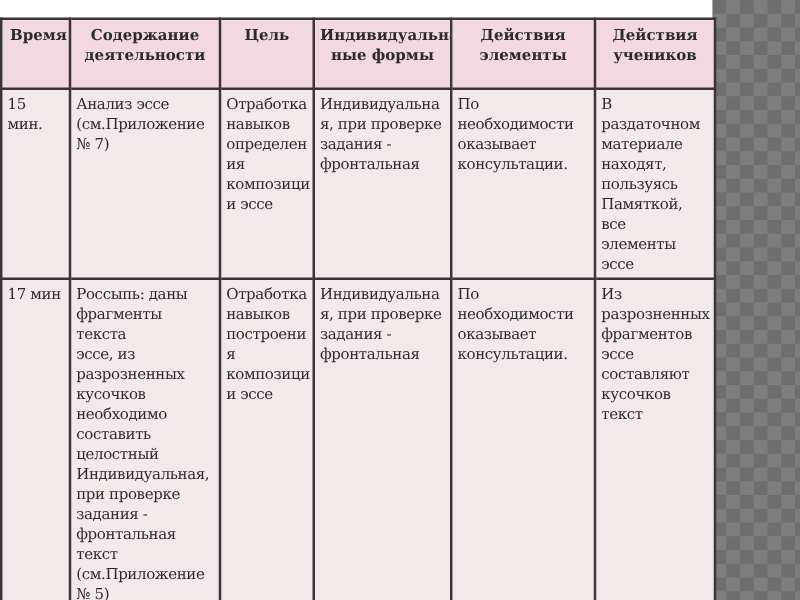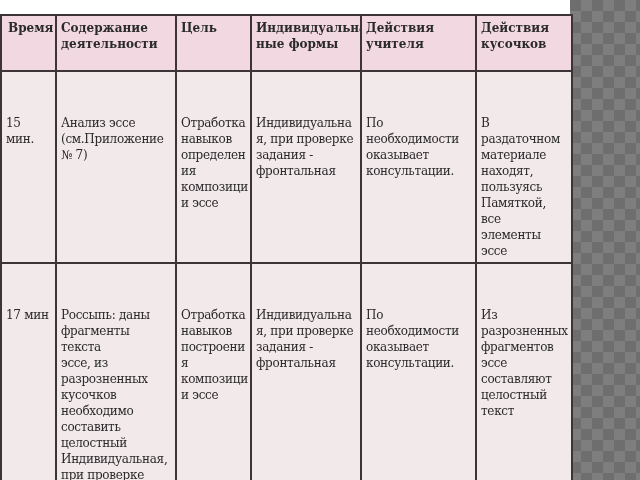--- a/index.html
+++ b/index.html
@@ -44,34 +44,34 @@
       border: 2px solid #3c3436;
       vertical-align: top;
       padding: 3px 4px;
       overflow: hidden;
     }
     table.plan th {
       background: #f2d8e1;
       font-weight: bold;
       font-size: 12px;
       line-height: 16px;
-      text-align: left;
+      text-align: center;
       height: 47px;
       padding-top: 4px;
     }
     table.plan th:first-child { text-align: left; padding-left: 6px; }
     table.plan td {
       background: #f2e9eb;
       font-size: 12px;
       line-height: 16px;
       letter-spacing: -0.3px;
     }
     tr.row1 td { height: 137px; }
     tr.row2 td { height: 260px; }
-    .cell-text { white-space: pre-line; display: block; margin-top: 40px; }
+    .cell-text { white-space: pre-line; display: block; }
   </style>
 </head>
 <body>
 
 <div class="page">
   <div class="pattern"></div>
 
   <table class="plan">
     <colgroup>
       <col class="c1">
@@ -80,22 +80,22 @@
         <col class="c4">
         <col class="c5">
         <col class="c6">
     </colgroup>
     <thead>
       <tr>
         <th>Время</th>
         <th>Содержание деятельности</th>
         <th>Цель</th>
         <th>Индивидуальна ные формы</th>
-        <th>Действия учителя</th>
-        <th>Действия кусочков</th>
+        <th>Действия элементы</th>
+        <th>Действия учеников</th>
       </tr>
     </thead>
     <tbody>
       <tr class="row1">
         <td>
             <span class="cell-text">15 мин.</span>
           </td>
         <td>
             <span class="cell-text">Анализ эссе
 (см.Приложение
@@ -172,19 +172,19 @@
 необходимости
 оказывает
 консультации.</span>
           </td>
         <td>
             <span class="cell-text">Из
 разрозненных
 фрагментов
 эссе
 составляют
-целостный
+кусочков
 текст</span>
           </td>
       </tr>
     </tbody>
   </table>
 </div>
 
 </body></html>

